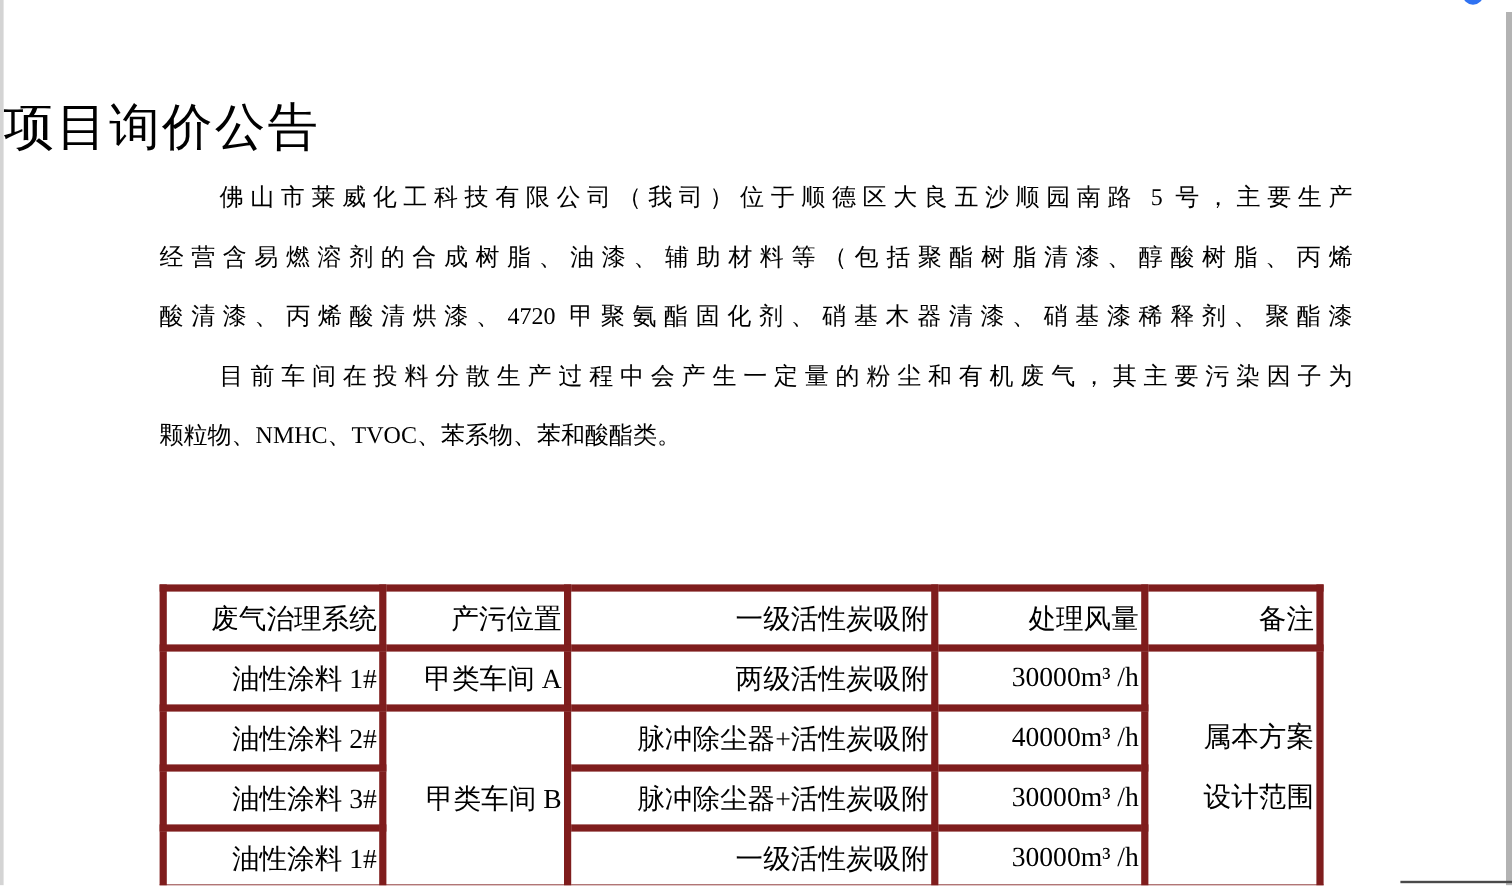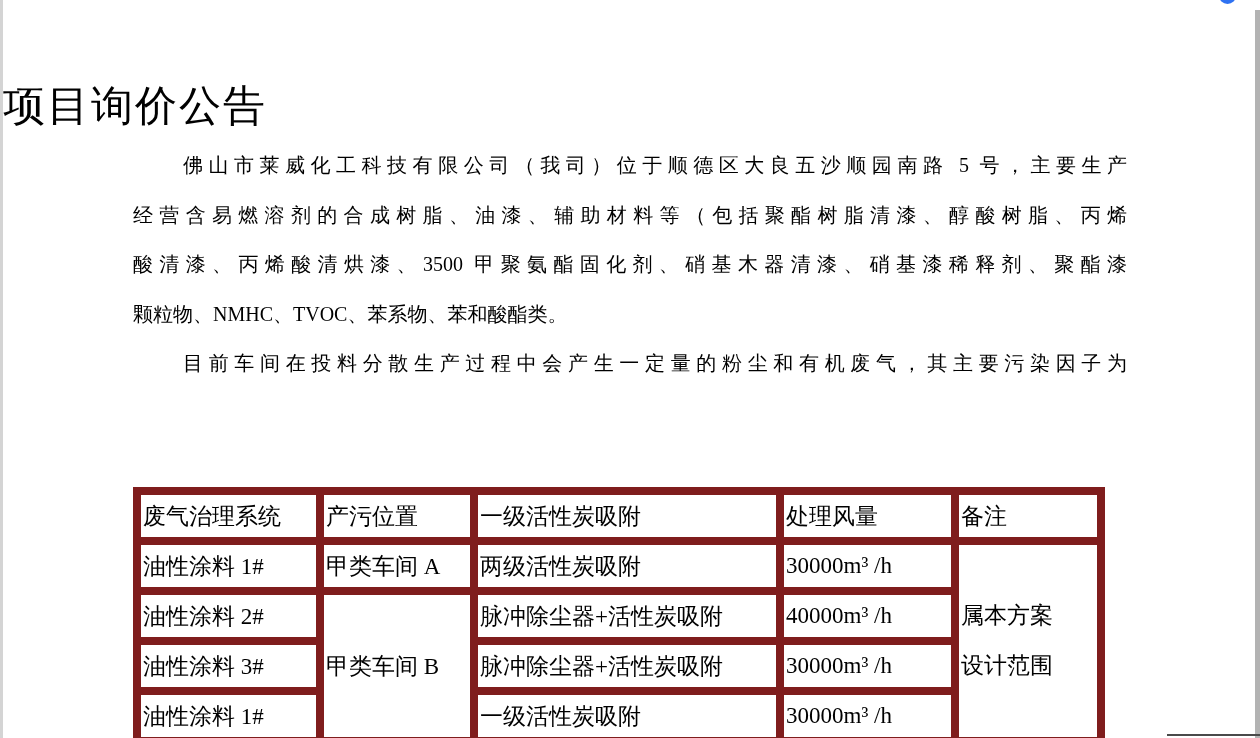--- a/index.html
+++ b/index.html
@@ -21,21 +21,21 @@
     font-size: 20px; white-space: pre; overflow: hidden;
   }
   .line.fill { white-space: normal; text-align: justify; text-align-last: justify; }
   .line.indent { text-indent: 50px; }
 
   table.gas-table {
     position: absolute; left: 130px; top: 487px; width: 964px;
     border-collapse: collapse; table-layout: fixed;
   }
   .gas-table th, .gas-table td {
-    border: 8px solid #7f1d1d; text-align: left; vertical-align: middle;
+    border: 6px solid #7f1d1d; text-align: right; vertical-align: middle;
     font-size: 23px; font-weight: normal; height: 50px; padding: 0 2px;
     overflow: hidden;
   }
   .remark-cell .remark-line { line-height: 50px; font-size: 23px; }
 
   .edge-left {
     position: absolute; left: 0; top: 0; width: 3px; height: 738px; background: #d4d4d4;
   }
   .edge-right {
     position: absolute; left: 1255px; top: 10px; width: 5px; height: 728px; background: #b3b3b3;
@@ -53,23 +53,23 @@
 
 <div class="viewport">
 
   <div class="page">
 
     <div class="doc-title">项目询价公告</div>
 
     <div class="body-text">
       <div class="line fill indent">佛山市莱威化工科技有限公司（我司）位于顺德区大良五沙顺园南路 5 号，主要生产</div>
       <div class="line fill">经营含易燃溶剂的合成树脂、油漆、辅助材料等（包括聚酯树脂清漆、醇酸树脂、丙烯</div>
-      <div class="line fill">酸清漆、丙烯酸清烘漆、3500 甲聚氨酯固化剂、硝基木器清漆、硝基漆稀释剂、聚酯漆</div>
+      <div class="line fill">酸清漆、丙烯酸清烘漆、4720 甲聚氨酯固化剂、硝基木器清漆、硝基漆稀释剂、聚酯漆</div>
+      <div class="line fill indent">目前车间在投料分散生产过程中会产生一定量的粉尘和有机废气，其主要污染因子为</div>
       <div class="line">颗粒物、NMHC、TVOC、苯系物、苯和酸酯类。</div>
-      <div class="line fill indent">目前车间在投料分散生产过程中会产生一定量的粉尘和有机废气，其主要污染因子为</div>
     </div>
 
     <table class="gas-table">
       <colgroup>
         <col style="width:183px">
         <col style="width:154px">
         <col style="width:306px">
         <col style="width:175px">
         <col style="width:146px">
       </colgroup>

